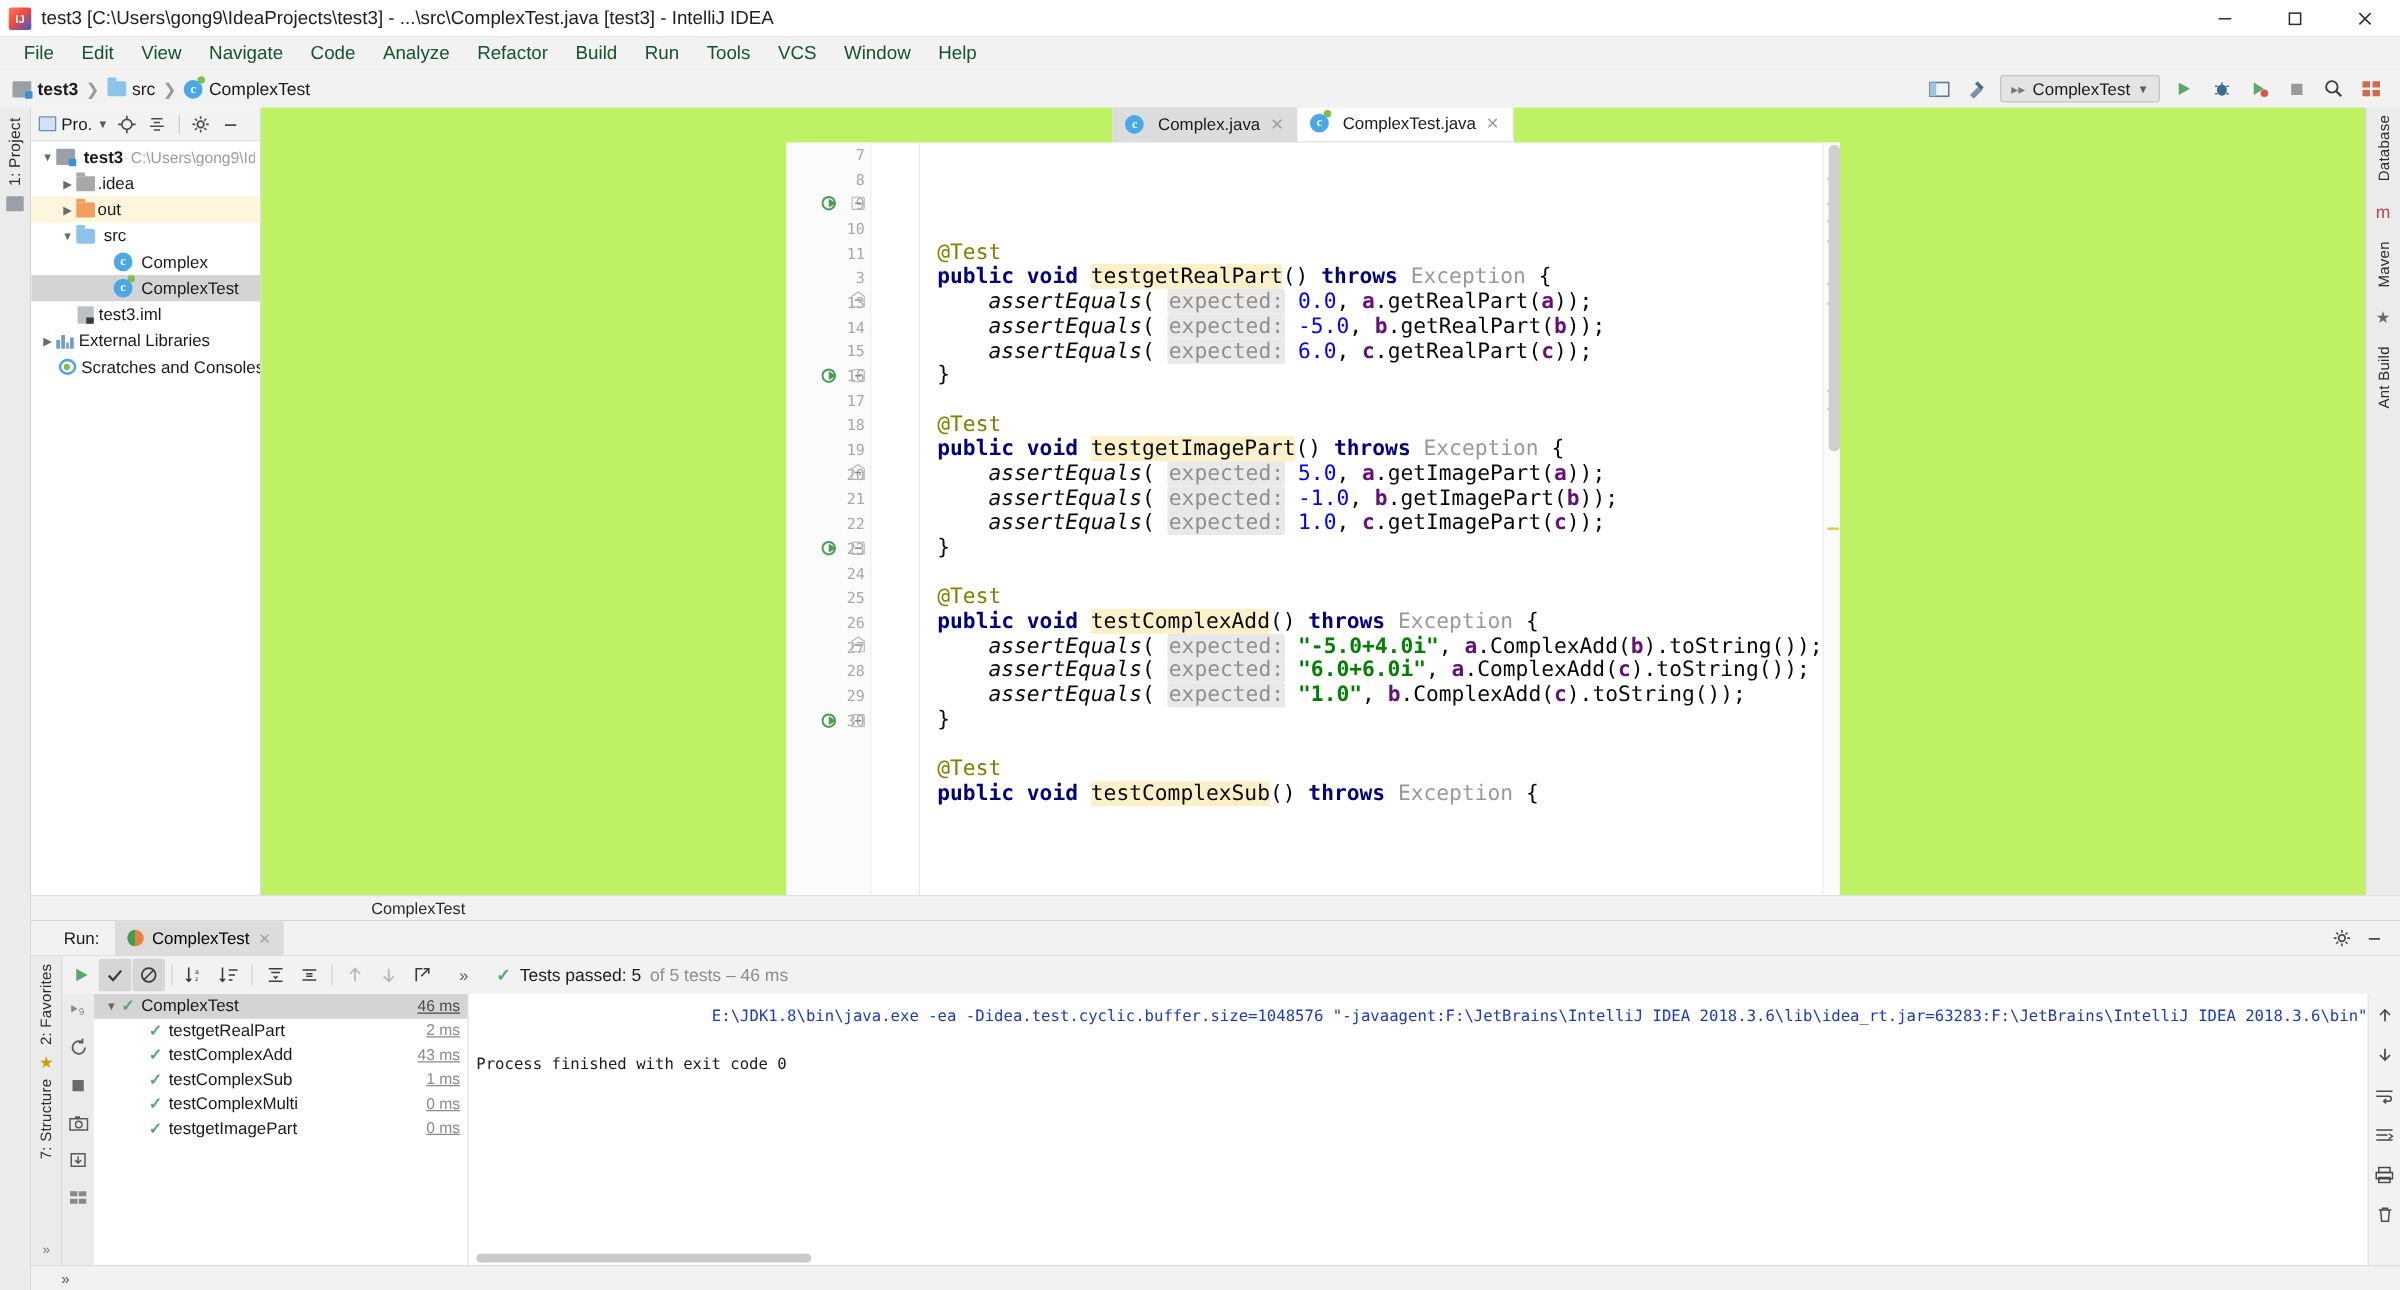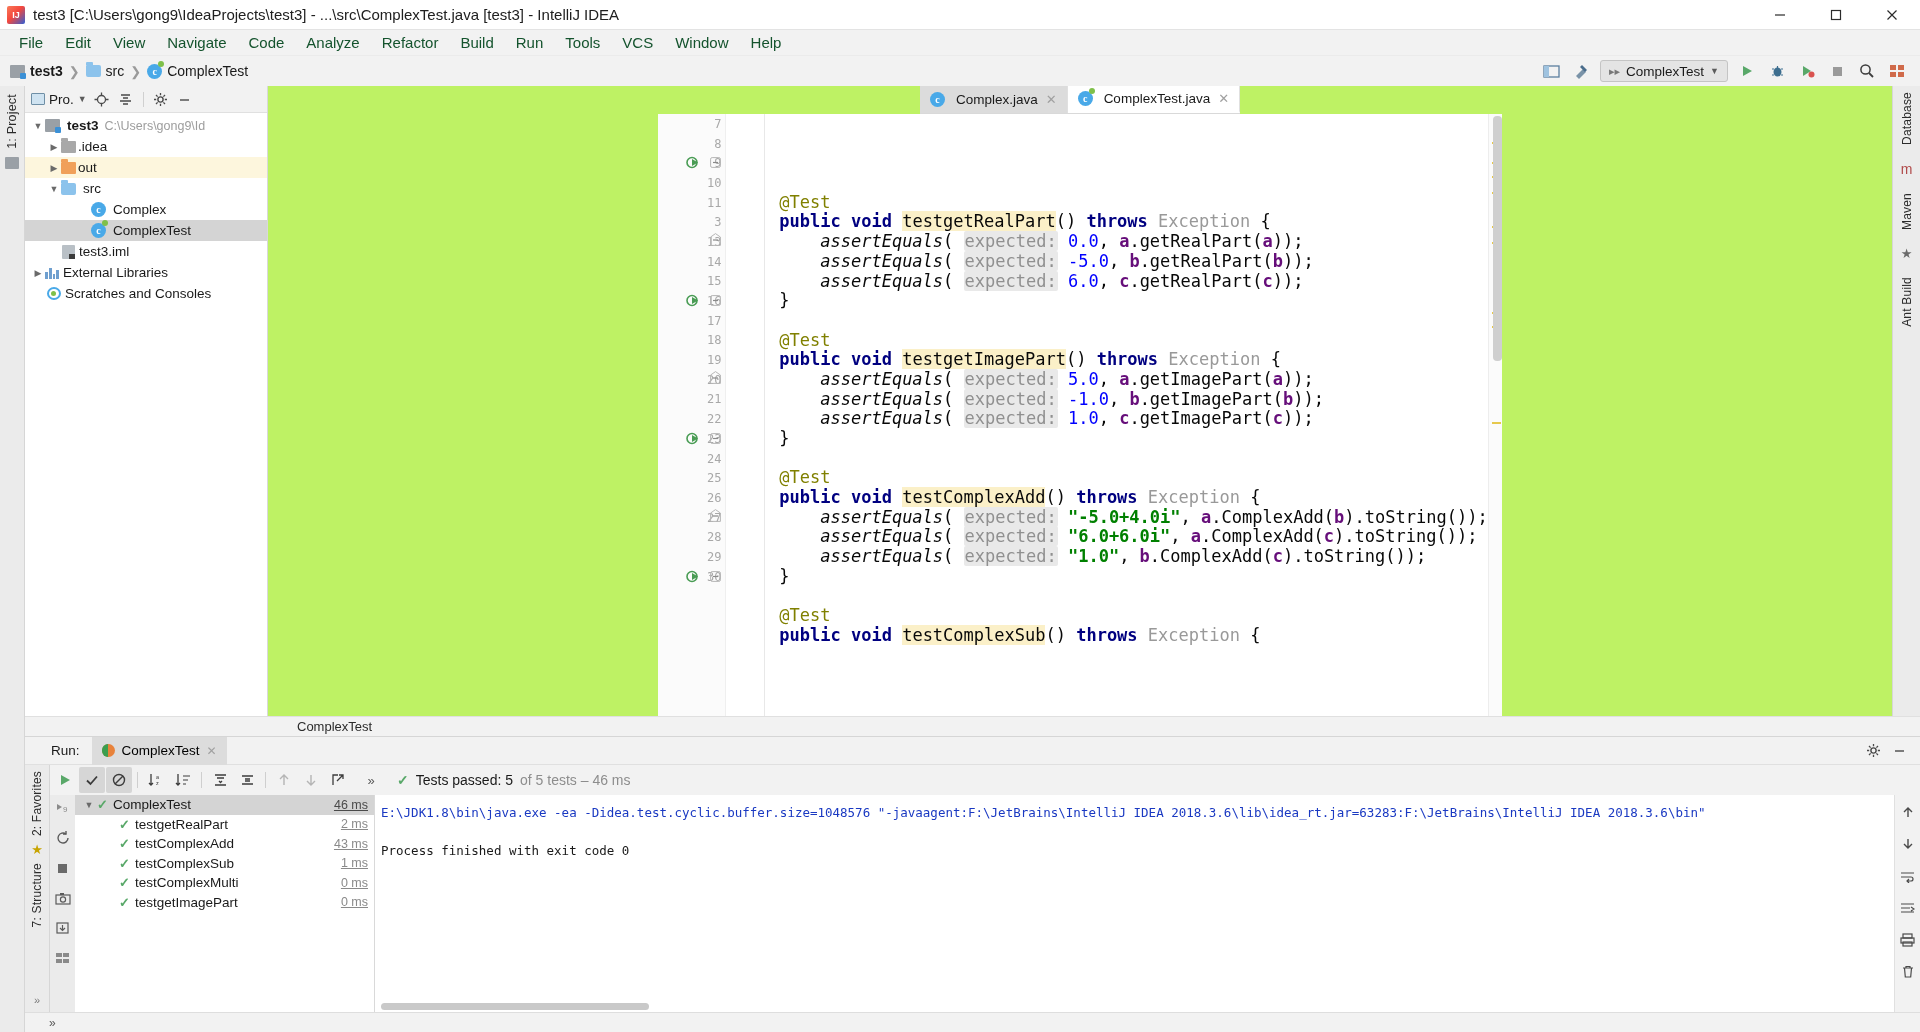--- a/index.html
+++ b/index.html
@@ -92,21 +92,21 @@
     writing-mode: vertical-rl; transform: rotate(180deg);
     font-size:12.5px; color:#2b2b2b; letter-spacing:.2px; white-space:nowrap;
   }
   .rail-ico{ width:14px;height:12px;background:#9aa0a6;border-radius:1px;margin:8px 0;}
 
   .center { flex:1; display:flex; flex-direction:column; min-width:0; }
   .upper { display:flex; flex:1; min-height:0; }
 
   
   .project {
-    width: 243px; background:#fff; border-right:1px solid #d9d9d9; display:flex;
+    width: 184px; background:#fff; border-right:1px solid #d9d9d9; display:flex;
     flex-direction:column; flex:none;
   }
   .proj-head {
     height:27px; background:#f2f2f2; display:flex; align-items:center; gap:6px;
     padding:0 6px; border-bottom:1px solid #e0e0e0; flex:none;
   }
   .proj-head .label{font-size:13.5px;color:#1a1a1a;display:flex;align-items:center;gap:4px;}
   .proj-win-ico{width:14px;height:12px;border:1.5px solid #6f8fa6;background:#cfe3f1;border-radius:1px;}
   .hicon{width:18px;height:18px;display:flex;align-items:center;justify-content:center;color:#4a4a4a;}
   .vdiv{width:1px;height:15px;background:#d0d0d0;margin:0 2px;}
@@ -212,21 +212,21 @@
   .trow .tname{flex:1;overflow:hidden;color:#1a1a1a;}
   .trow .tms{color:#8a8a8a;font-size:12.5px;text-decoration:underline;}
   .trow.sel .tms{color:#4a4a4a;}
 
   .console{
     flex:1;background:#fff;position:relative;overflow:hidden;
     font-family:"DejaVu Sans Mono",monospace;font-size:12.5px;line-height:19px;
     padding:8px 0 0 6px;color:#1a1a1a;min-width:0;
   }
   .console .cline{white-space:pre;}
-  .console .cmd{color:#1a39c2;}
+  .console .cmd{color:#1a39c2;text-align:right;}
   .console-rail{width:26px;background:#f2f2f2;border-left:1px solid #e0e0e0;display:flex;flex-direction:column;align-items:center;gap:14px;padding-top:8px;flex:none;}
   .console-rail .ci{width:18px;height:18px;display:flex;align-items:center;justify-content:center;color:#4a4a4a;}
   .hscroll{position:absolute;left:0;bottom:2px;height:7px;background:#c9c9c9;border-radius:4px;}
 
   .statusbar{height:20px;background:#f2f2f2;border-top:1px solid #dedede;flex:none;display:flex;align-items:center;padding-left:24px;}
   .expand-ico{color:#5a5a5a;font-size:12px;}
 </style>
 </head>
 <body>
 

